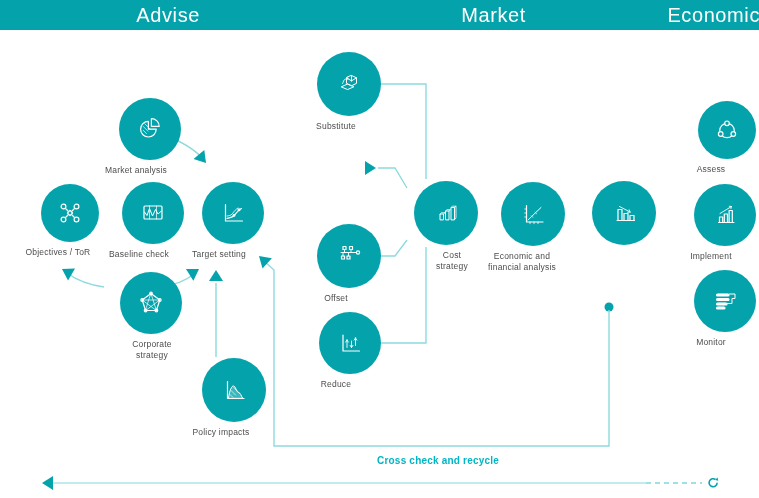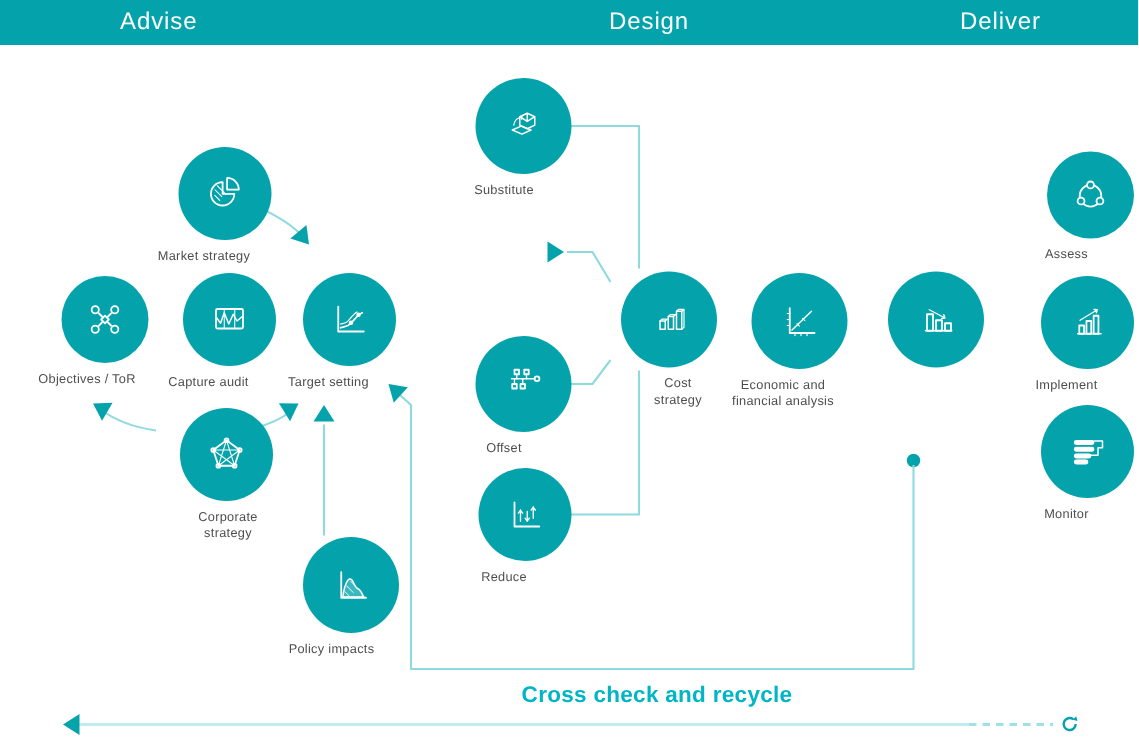--- a/index.html
+++ b/index.html
@@ -1,44 +1,44 @@
 <!DOCTYPE html>
 <html><head>
 <meta charset="utf-8">
 <style>
   html,body{margin:0;padding:0;background:#fff;}
   #stage{position:relative;width:759px;height:498px;background:#fff;overflow:hidden;
          font-family:"Liberation Sans",sans-serif;}
   
   #phase-bar{position:absolute;left:0;top:0;width:759px;height:30px;background:#04a3ac;}
-  .phase{position:absolute;top:0;height:44px;line-height:30px;width:120px;text-align:left;
-         color:#fff;font-size:16px;letter-spacing:.6px;}
+  .phase{position:absolute;top:0;height:44px;line-height:30px;width:120px;text-align:right;
+         color:#fff;font-size:20px;letter-spacing:.6px;}
   
   .node{position:absolute;width:100px;display:flex;flex-direction:column;align-items:flex-end;z-index:2;}
   .circle{background:#04a3ac;border-radius:50%;display:flex;align-items:center;justify-content:center;}
   .nlabel{margin-top:5px;font-size:8.5px;line-height:1.3;color:#4d4d4d;text-align:center;letter-spacing:.2px;}
   
   #connectors{position:absolute;left:0;top:0;z-index:1;}
   .ln{fill:none;stroke:#8edade;stroke-width:1.4;}
   .pale{fill:none;stroke:#c2ebee;stroke-width:2;}
   .tri{fill:#04a3ac;stroke:none;}
   .ic{stroke:#fff;fill:none;stroke-width:1.2;stroke-linecap:round;stroke-linejoin:round;}
   
   #crosscheck-label{position:absolute;left:338px;top:455px;width:200px;text-align:center;
-         font-size:15px;font-weight:bold;color:#00b5c4;letter-spacing:.2px;}
+         font-size:10px;font-weight:bold;color:#00b5c4;letter-spacing:.2px;}
 </style>
 </head>
 <body>
 
 <div id="stage">
 
   <div id="phase-bar">
     <div class="phase" style="left:80px">Advise</div>
-    <div class="phase" style="left:406px">Design</div>
-    <div class="phase" style="left:640px">Deliver</div>
+    <div class="phase" style="left:406px">Market</div>
+    <div class="phase" style="left:640px">Economic</div>
   </div>
 
   <svg id="connectors" width="759" height="498">
 
     <g>
       <path class="tri" d="M93,213 l-11,-7 v14 z"></path>
       <path class="tri" d="M176,213 l-11,-7 v14 z"></path>
       <path class="tri" d="M258,213 l-11,-7 v14 z"></path>
       <path class="tri" d="M376,84 l-11,-7 v14 z"></path>
       <path class="tri" d="M376,168 l-11,-7 v14 z"></path>
@@ -99,32 +99,32 @@
   </div>
 
   <div class="node" style="left:81px;top:98px">
     <div class="circle" style="width:62px;height:62px">
       <svg class="ic" width="34" height="34" viewBox="0 0 34 34">
         <path d="M23.2,17.2 A7.8,7.8 0 1 1 15.4,9.4 L15.4,17.2 Z"></path>
         <path d="M18.4,6.6 A7.8,7.8 0 0 1 26.2,14.4 L18.4,14.4 Z"></path>
         <path d="M10.3,14.5 l4.6,4.6 M10.2,18.3 l3.3,3.3 M11.8,11.8 l5.8,5.8" stroke-width="0.7"></path>
       </svg>
     </div>
-    <div class="nlabel" style="width:90px">Market strategy</div>
+    <div class="nlabel" style="width:90px">Market analysis</div>
   </div>
 
   <div class="node" style="left:84px;top:182px">
     <div class="circle" style="width:62px;height:62px">
       <svg class="ic" width="34" height="34" viewBox="0 0 34 34">
         <rect x="8" y="10" width="18" height="13" rx="1"></rect>
         <path d="M13.5,10 v13 M20.5,10 v13" stroke-width="0.7"></path>
         <path d="M8.5,16 L11,19.5 L13.5,12.5 L16.5,20 L19.5,13.5 L22,18 L25.5,15" stroke-width="1"></path>
       </svg>
     </div>
-    <div class="nlabel" style="width:90px">Capture audit</div>
+    <div class="nlabel" style="width:90px">Baseline check</div>
   </div>
 
   <div class="node" style="left:164px;top:182px">
     <div class="circle" style="width:62px;height:62px">
       <svg class="ic" width="34" height="34" viewBox="0 0 34 34">
         <path d="M9.5,8.5 V25 H26.5"></path>
         <path d="M11,22.5 C14,21.5 16,22 18.5,19 C21,16 23,13.5 25.5,12.5"></path>
         <path d="M11,20 C13,19.5 14.5,20 16.5,17.5 C18.5,15 20,13 22,12" stroke-width="0.8"></path>
         <circle cx="18" cy="19.2" r="0.9" fill="#fff"></circle>
           <circle cx="23" cy="13.8" r="0.9" fill="#fff"></circle>

